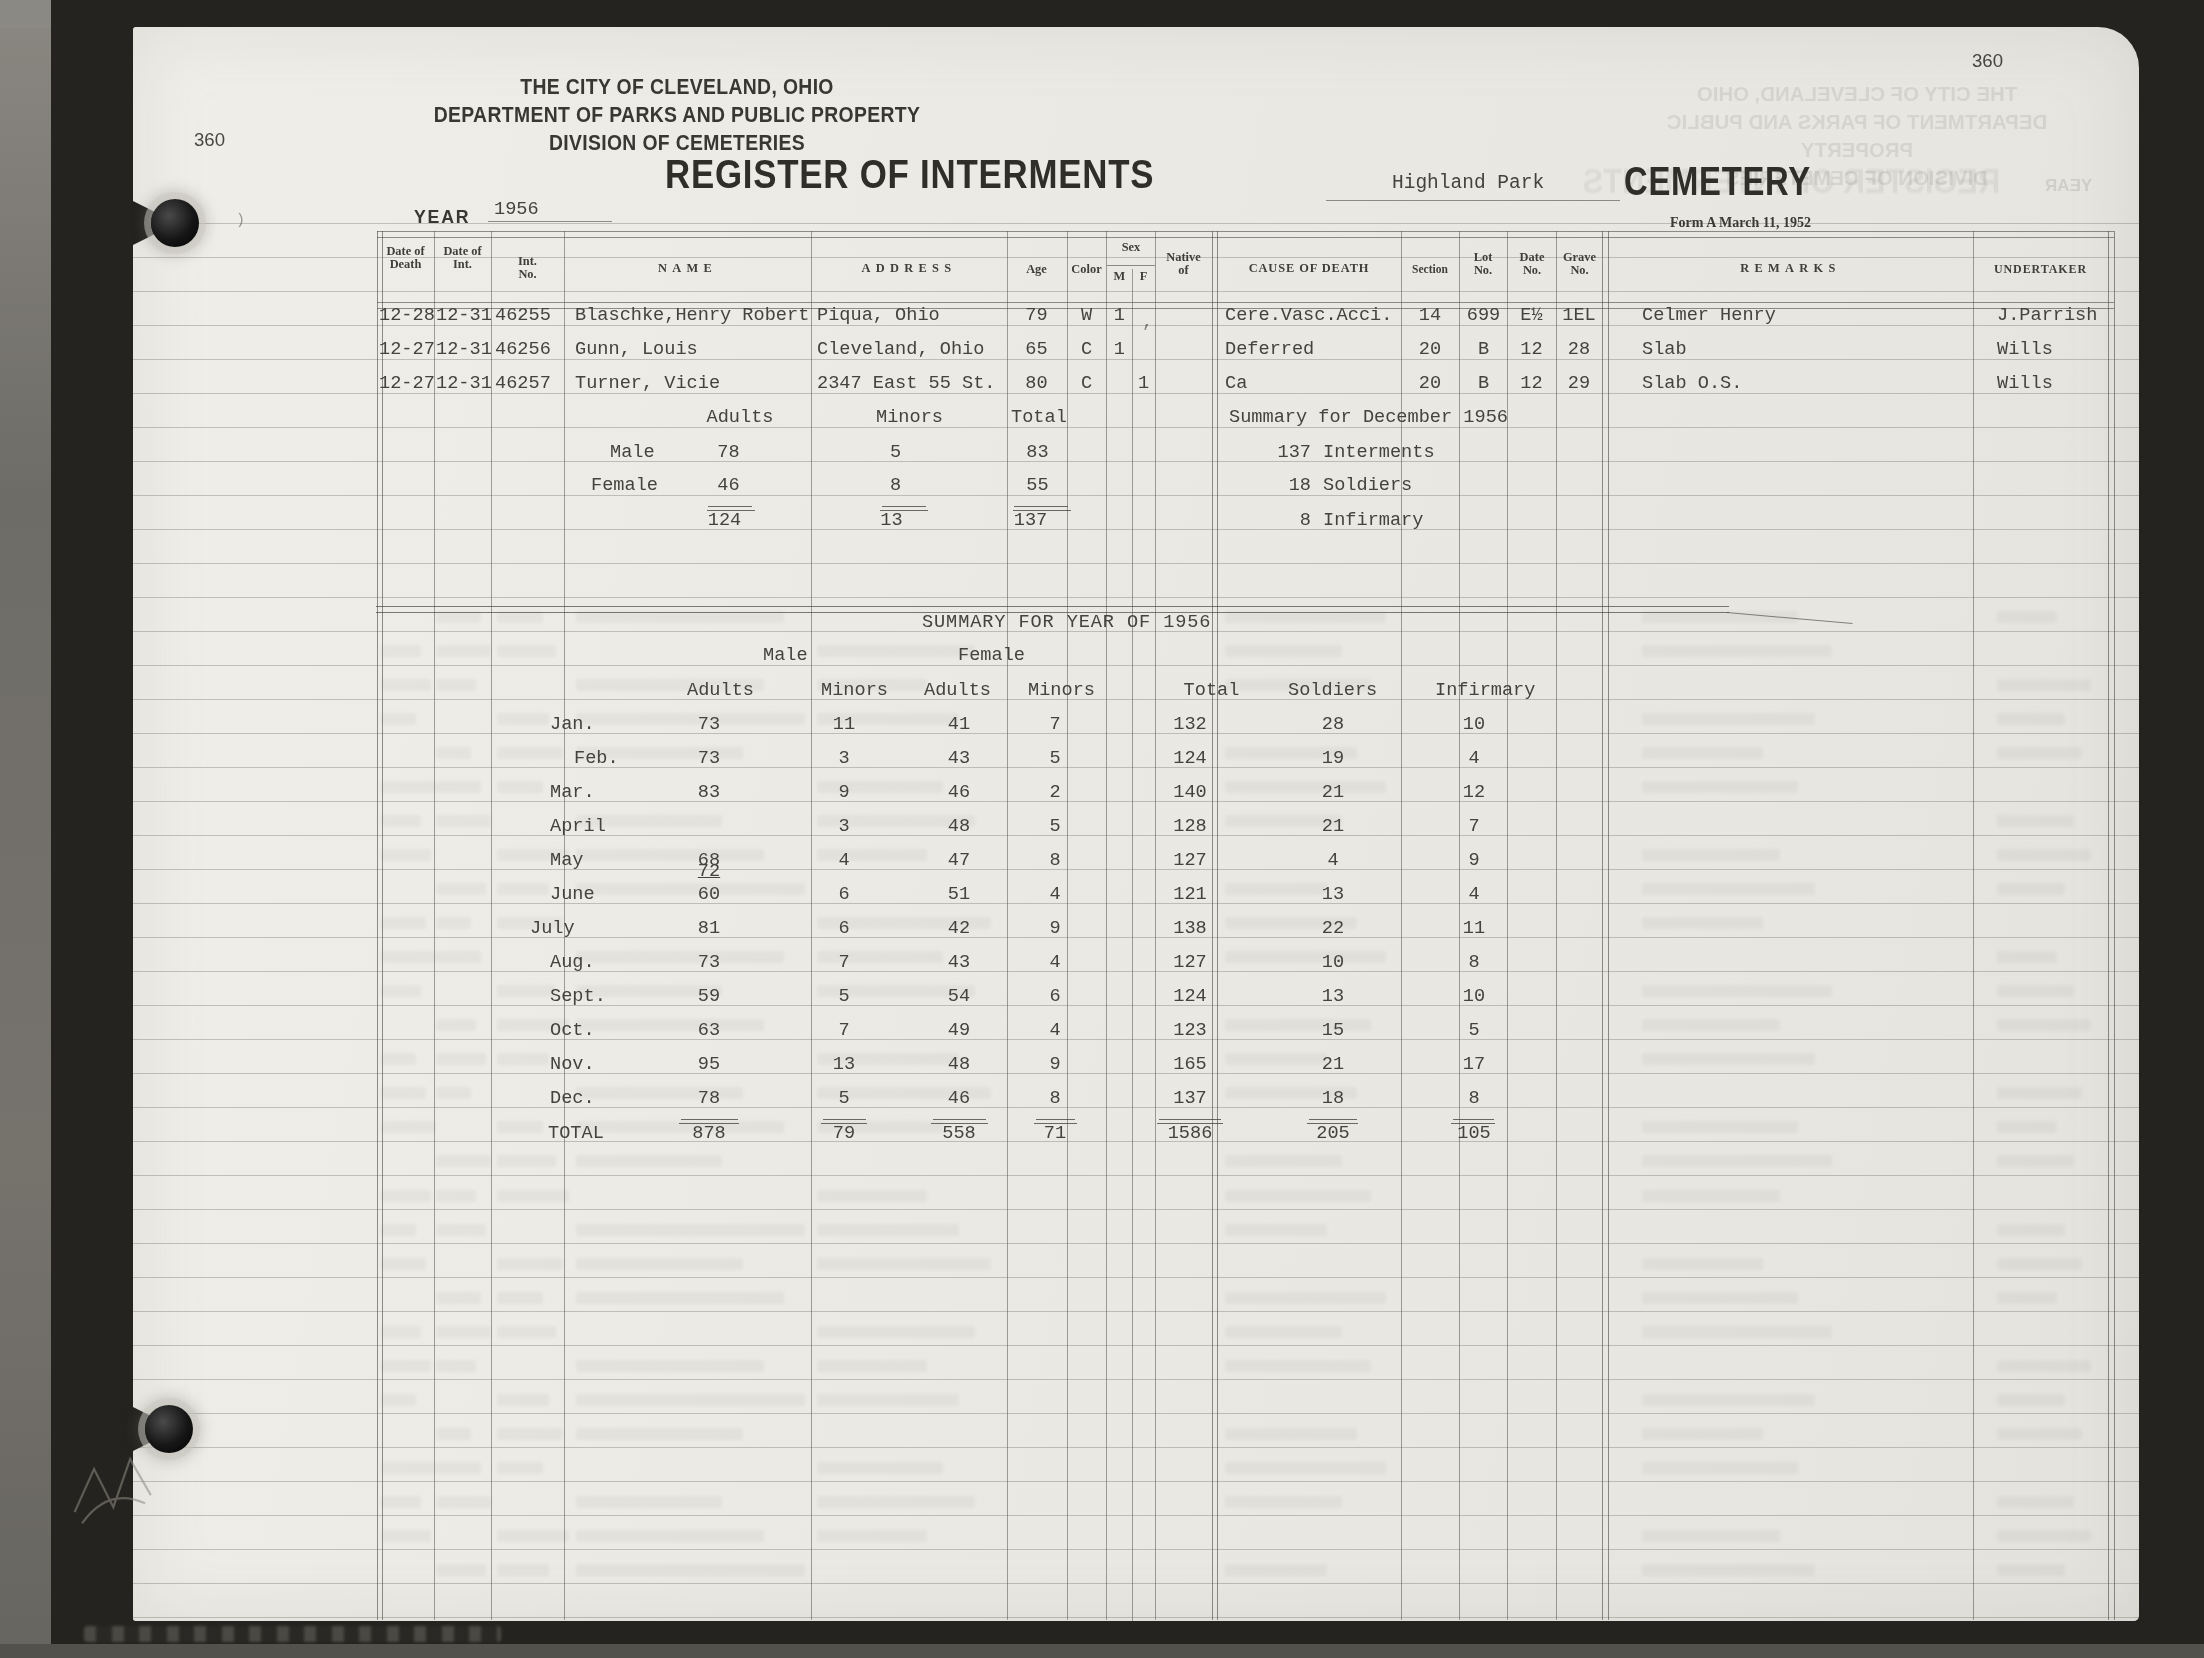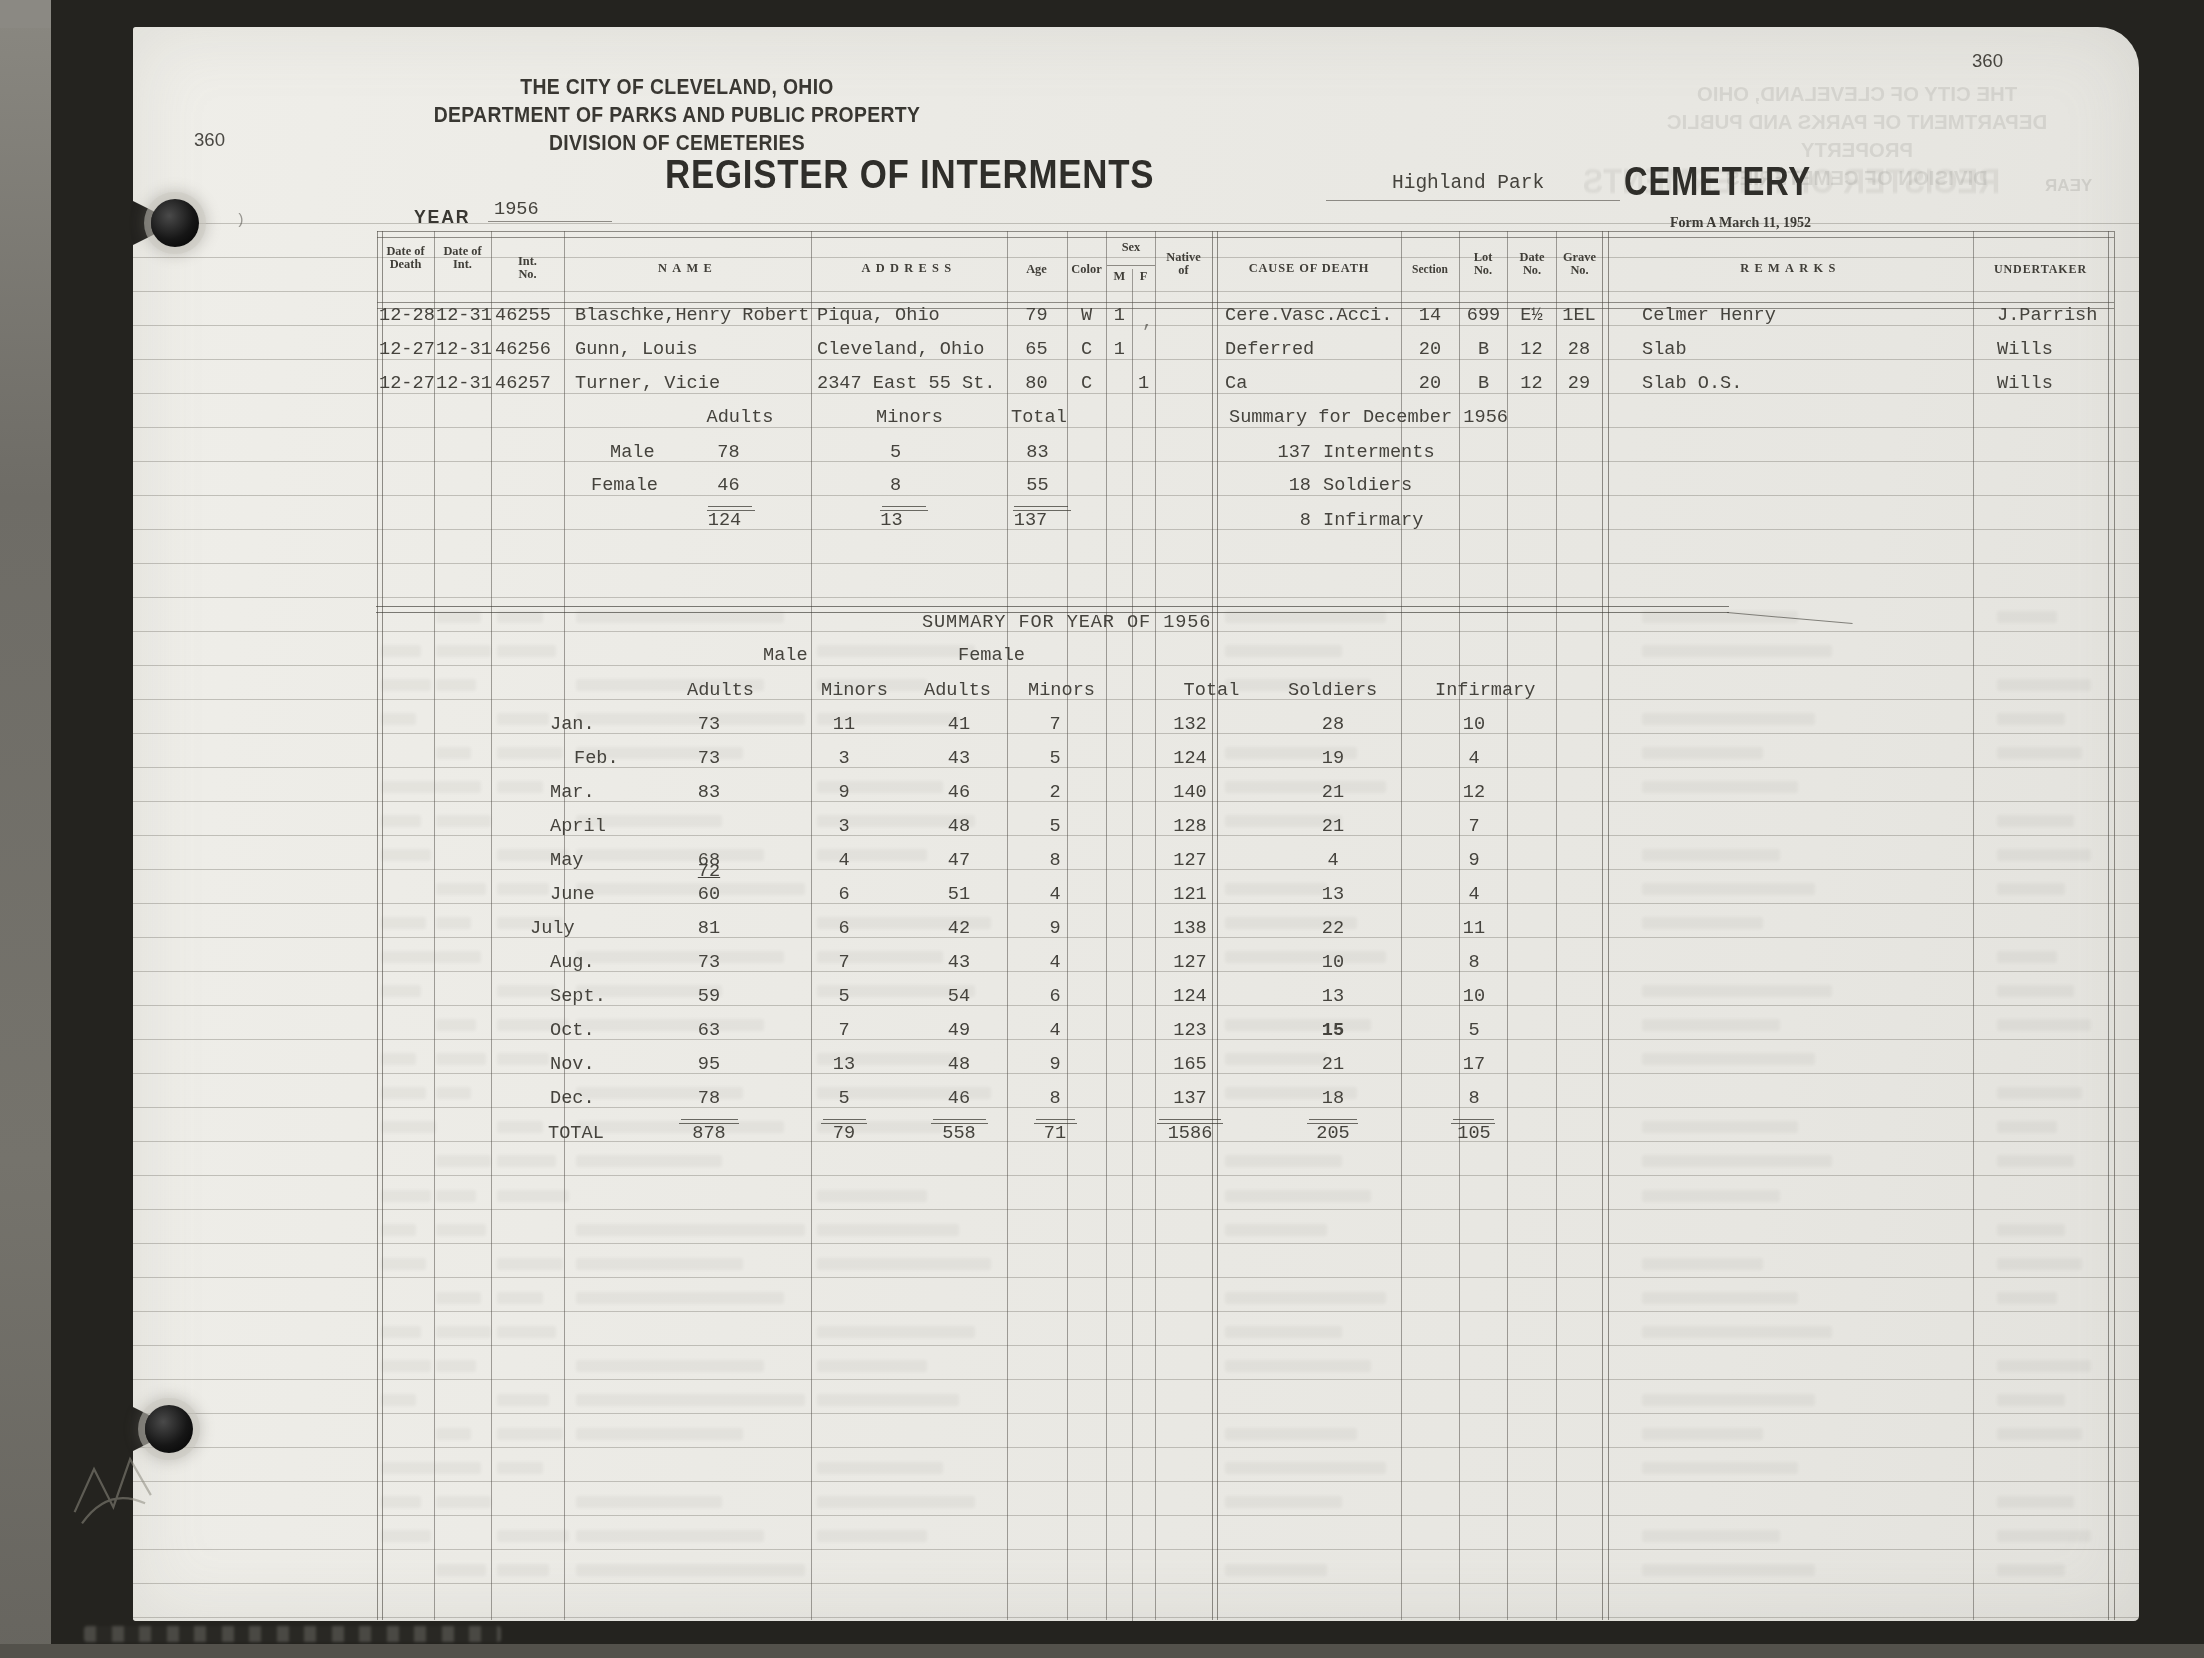--- a/index.html
+++ b/index.html
@@ -298,21 +298,21 @@
         <div class="t mono c" style="left:1015px;top:986px;width:80px;">6</div>
         <div class="t mono c" style="left:1150px;top:986px;width:80px;">124</div>
         <div class="t mono c" style="left:1293px;top:986px;width:80px;">13</div>
         <div class="t mono c" style="left:1434px;top:986px;width:80px;">10</div>
         <div class="t mono" style="left:550px;top:1020px;">Oct.</div>
         <div class="t mono c" style="left:669px;top:1020px;width:80px;">63</div>
         <div class="t mono c" style="left:804px;top:1020px;width:80px;">7</div>
         <div class="t mono c" style="left:919px;top:1020px;width:80px;">49</div>
         <div class="t mono c" style="left:1015px;top:1020px;width:80px;">4</div>
         <div class="t mono c" style="left:1150px;top:1020px;width:80px;">123</div>
-        <div class="t mono c" style="left:1293px;top:1020px;width:80px;font-weight:bold;">15</div>
+        <div class="t mono c" style="left:1293px;top:1020px;width:80px;">15</div>
         <div class="t mono c" style="left:1434px;top:1020px;width:80px;">5</div>
         <div class="t mono" style="left:550px;top:1054px;">Nov.</div>
         <div class="t mono c" style="left:669px;top:1054px;width:80px;">95</div>
         <div class="t mono c" style="left:804px;top:1054px;width:80px;">13</div>
         <div class="t mono c" style="left:919px;top:1054px;width:80px;">48</div>
         <div class="t mono c" style="left:1015px;top:1054px;width:80px;">9</div>
         <div class="t mono c" style="left:1150px;top:1054px;width:80px;">165</div>
         <div class="t mono c" style="left:1293px;top:1054px;width:80px;">21</div>
         <div class="t mono c" style="left:1434px;top:1054px;width:80px;">17</div>
         <div class="t mono" style="left:550px;top:1088px;">Dec.</div>

